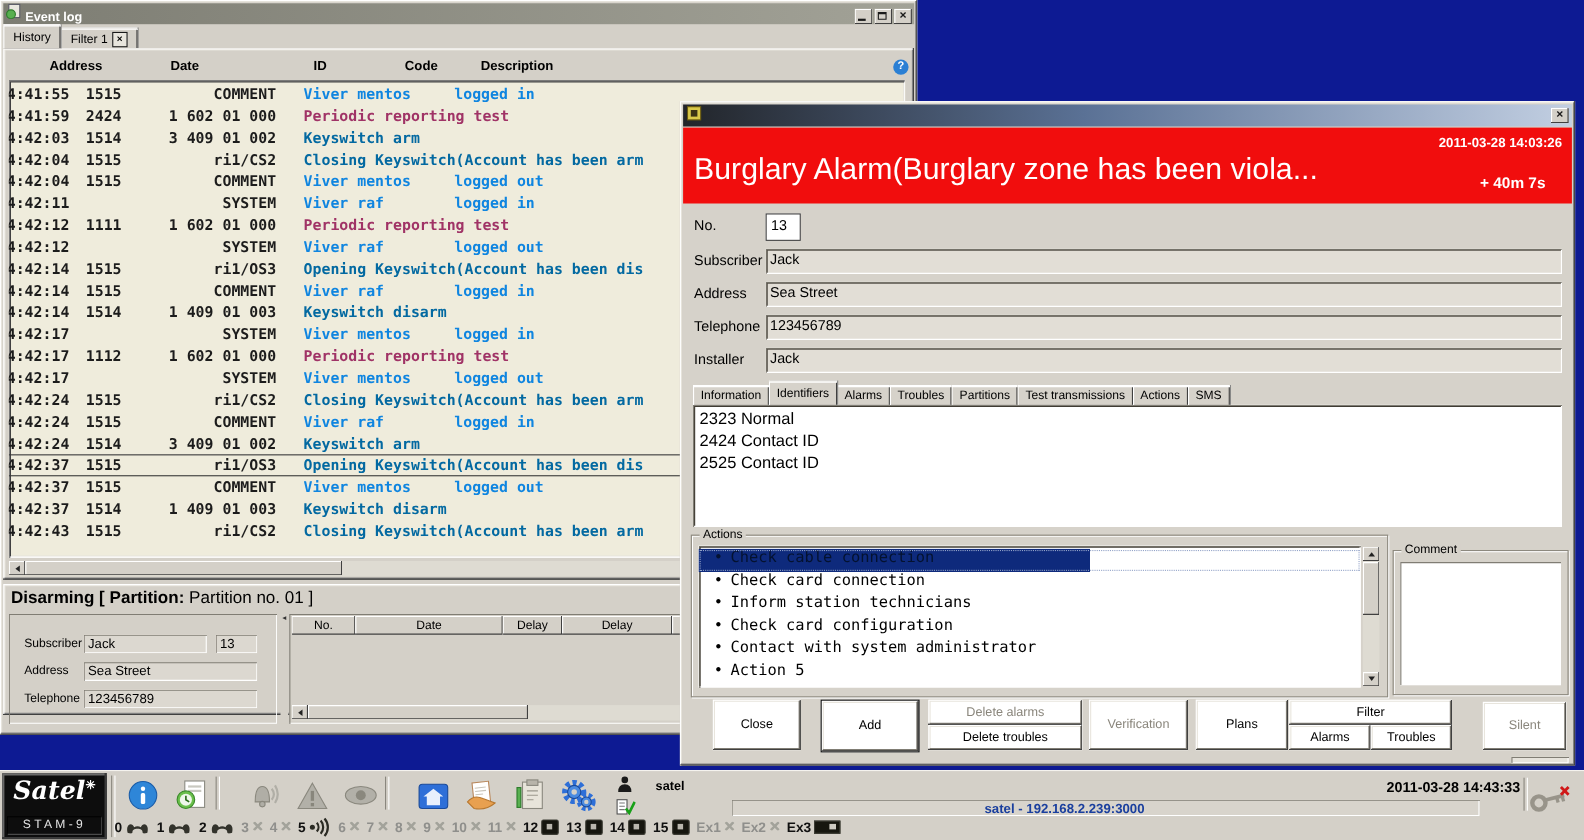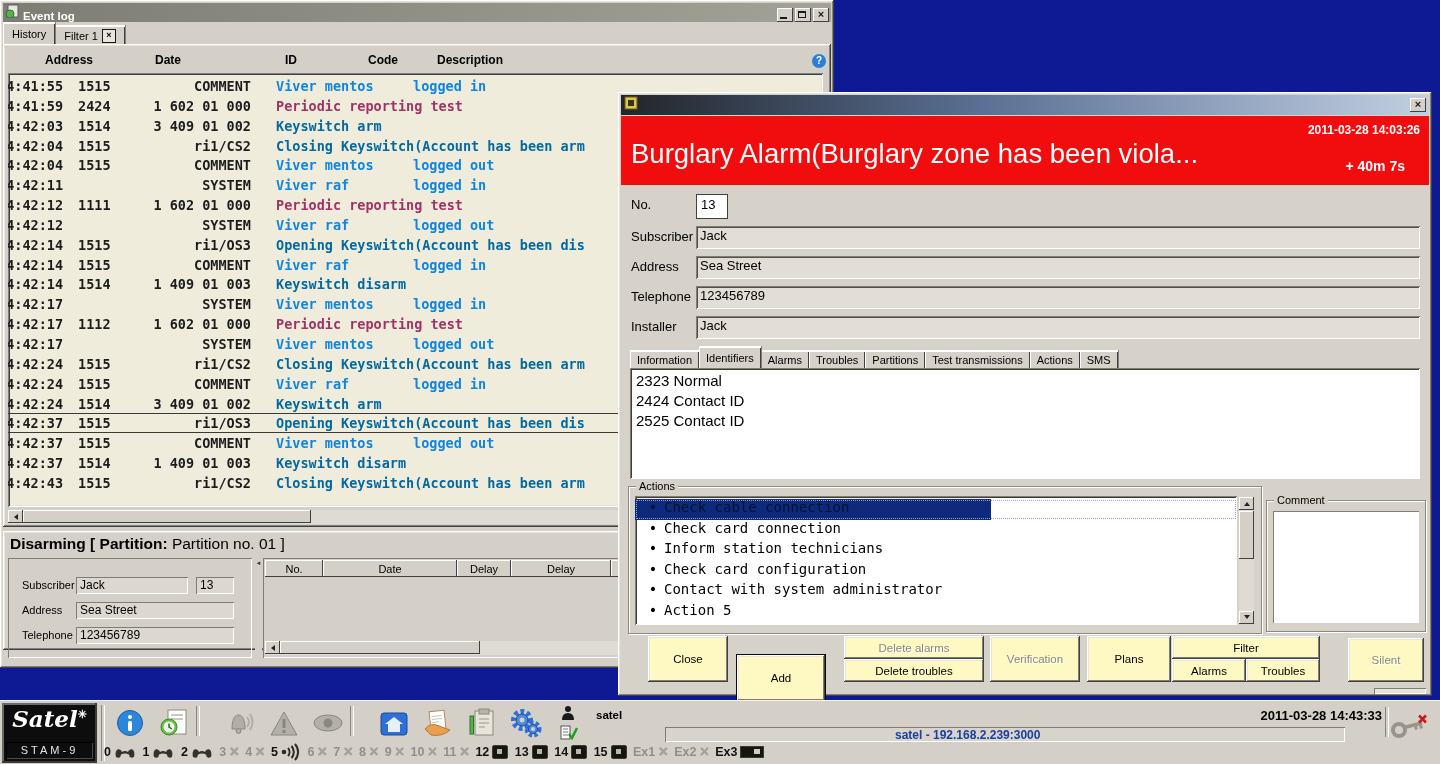--- a/index.html
+++ b/index.html
@@ -104,21 +104,21 @@
   .act-item{height:20.5px;padding-left:7px;white-space:pre;display:block;}
   .act-bullet{display:inline-block;width:22px;text-align:center;}
   .act-item.sel{background:linear-gradient(to right,#0e2a7c 0,#0e2a7c 356px,#fff 356px);
                 outline:1px dotted #93a3c8;outline-offset:-2px;}
   .act-item.sel .act-text,.act-item.sel .act-bullet{color:#041230;}
   .act-vsb{position:absolute;right:7px;top:10px;bottom:9px;width:15px;background:#dedbd2;}
   .comment-group{left:648px;top:408px;width:158px;height:130px;}
   .comment-box{position:absolute;left:6px;top:10px;right:6px;bottom:8px;background:#fff;border:none;resize:none;
                box-shadow:inset 1px 1px 0 #807d74,inset -1px -1px 0 #fff;}
 
-  .dbtn{position:absolute;background:#fef9c3;font-size:11.5px;display:flex;align-items:center;justify-content:center;
+  .dbtn{position:absolute;background:#ffffff;font-size:11.5px;display:flex;align-items:center;justify-content:center;
         box-shadow:inset -1px -1px 0 #404040,inset 1px 1px 0 #fff,inset -2px -2px 0 #807d74,inset 2px 2px 0 #e8e5dd;}
   .dbtn.default{border:1.5px solid #0a0a0a;}
   .dbtn.disabled{color:#8a867c;text-shadow:1px 1px 0 #fff;}
   .btn-stack{position:absolute;display:flex;flex-direction:column;}
   .btn-stack .dbtn{position:relative;width:100%;height:23px;box-sizing:border-box;}
   .filter-grp{position:absolute;display:flex;flex-direction:column;}
   .filter-grp .frow{display:flex;height:23px;}
   .filter-grp .dbtn{position:relative;box-sizing:border-box;}
   .mini-progress{left:756px;top:596px;width:52px;height:6px;background:#e6e3db;
                  box-shadow:inset 1px 1px 0 #807d74,inset -1px -1px 0 #fff;}
@@ -448,21 +448,21 @@
           </span>
       </div>
     </div>
 
     <div class="group comment-group">
       <span class="group-label">Comment</span>
       <textarea class="comment-box" style=""></textarea>
     </div>
 
     <div class="dbtn" style="left:30px;top:544px;width:80px;height:46px;text-align:center;">Close</div>
-    <div class="dbtn default" style="left:118px;top:544px;width:88px;height:46px;margin-top:18px;">Add</div>
+    <div class="dbtn default" style="left:128px;top:544px;width:88px;height:46px;">Add</div>
     <div class="btn-stack" style="left:226px;top:544px;width:140px;height:46px;">
       <div class="dbtn disabled">Delete alarms</div>
       <div class="dbtn">Delete troubles</div>
     </div>
     <div class="dbtn disabled" style="left:372px;top:544px;width:90px;height:46px;">Verification</div>
     <div class="dbtn" style="left:469px;top:544px;width:84px;height:46px;">Plans</div>
     <div class="filter-grp" style="left:554px;top:544px;width:148px;height:46px;">
       <div class="dbtn" style="height:23px;">Filter</div>
       <div class="frow">
         <div class="dbtn" style="width:74px;">Alarms</div>

